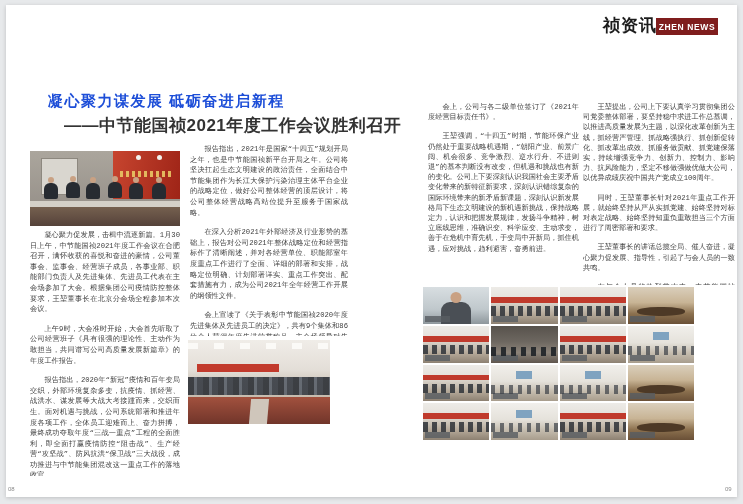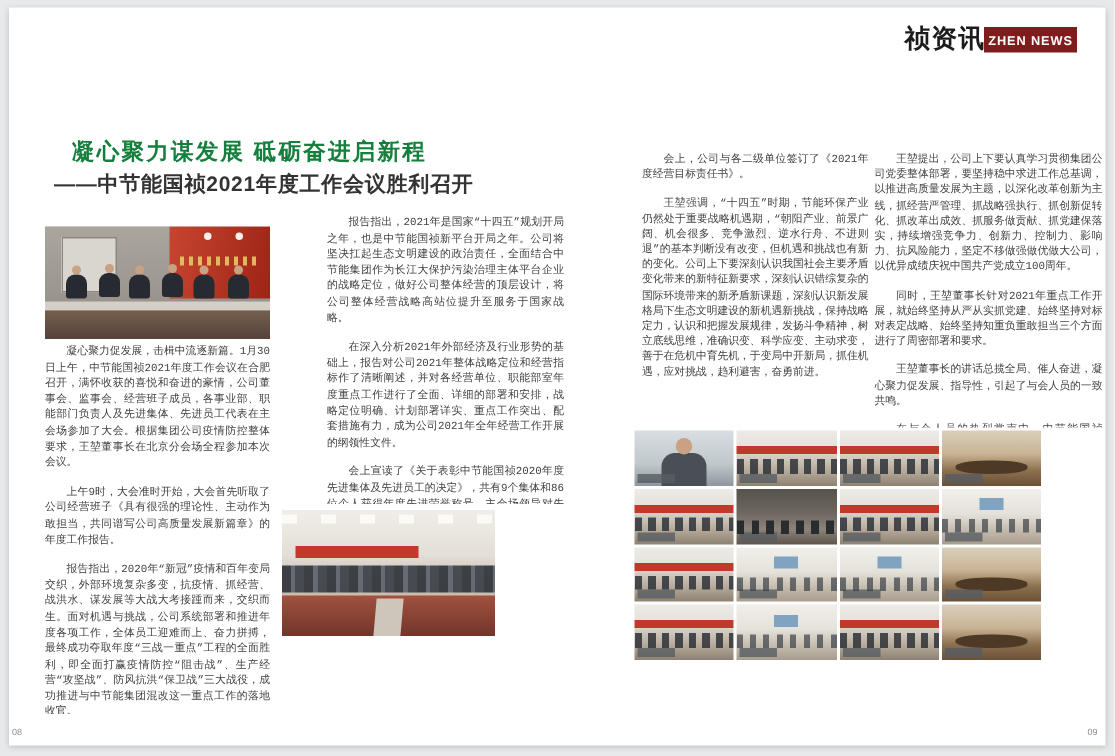--- a/index.html
+++ b/index.html
@@ -5,28 +5,28 @@
   html,body{margin:0;padding:0;}
   body{width:743px;height:504px;background:#e7e9eb;font-family:"Liberation Sans",sans-serif;}
   .stage{position:relative;width:743px;height:504px;overflow:hidden;}
   .spread{position:absolute;left:6px;top:5px;width:731px;height:492px;background:#ffffff;box-shadow:0 1px 4px rgba(0,0,0,.18);}
 
   
   .brand{position:absolute;left:603px;top:14px;font-family:"Liberation Serif",serif;font-weight:bold;font-size:17px;color:#1c1c1c;letter-spacing:1px;}
   .brand-en{position:absolute;left:656px;top:18px;width:62px;height:17px;background:#7f1d1d;color:#ffffff;font-size:8.5px;font-weight:bold;letter-spacing:.6px;display:flex;align-items:center;justify-content:center;}
 
   
-  .title{position:absolute;left:48px;top:92px;font-size:15px;font-weight:bold;color:#15803d;letter-spacing:1.5px;}
-  .subtitle{position:absolute;left:36px;top:114px;font-size:14px;font-weight:bold;color:#333333;letter-spacing:.5px;text-align:right;}
+  .title{position:absolute;left:48px;top:92px;font-size:15px;font-weight:bold;color:#1d4ed8;letter-spacing:1.5px;}
+  .subtitle{position:absolute;left:64px;top:114px;font-size:17px;font-weight:bold;color:#333333;letter-spacing:.5px;text-align:right;}
 
   
   .col{position:absolute;font-size:7.2px;line-height:10.6px;color:#3f3f3f;text-align:justify;overflow:hidden;}
   .col p{margin:0 0 9px 0;text-indent:2em;font-family:Liberation Mono, monospace;}
   .col1{left:30px;top:230px;width:150px;height:246px;}
-  .col2{left:190px;top:144px;width:158px;height:192px;margin-left:28px;}
+  .col2{left:190px;top:144px;width:158px;height:192px;}
   .col3{left:428px;top:102px;width:151px;height:183px;line-height:10.2px;}
   .col4{left:583px;top:102px;width:152px;height:183px;line-height:10.2px;}
 
   
   .ph{position:absolute;overflow:hidden;background:#b3ada4;}
   .ph i,.ph b{position:absolute;display:block;}
   .lead{left:30px;top:151px;width:150px;height:75px;}
   .lead .wall{left:0;top:0;width:100%;height:74%;background:linear-gradient(180deg,#aba69d,#97918a);}
   .lead .screen{left:7%;top:9%;width:25%;height:50%;background:#d9d6cf;box-shadow:inset 0 0 0 1px #8d887f;}
   .lead .banner{right:0;top:0;width:45%;height:64%;background:linear-gradient(100deg,#c7452f,#9e2417);}

